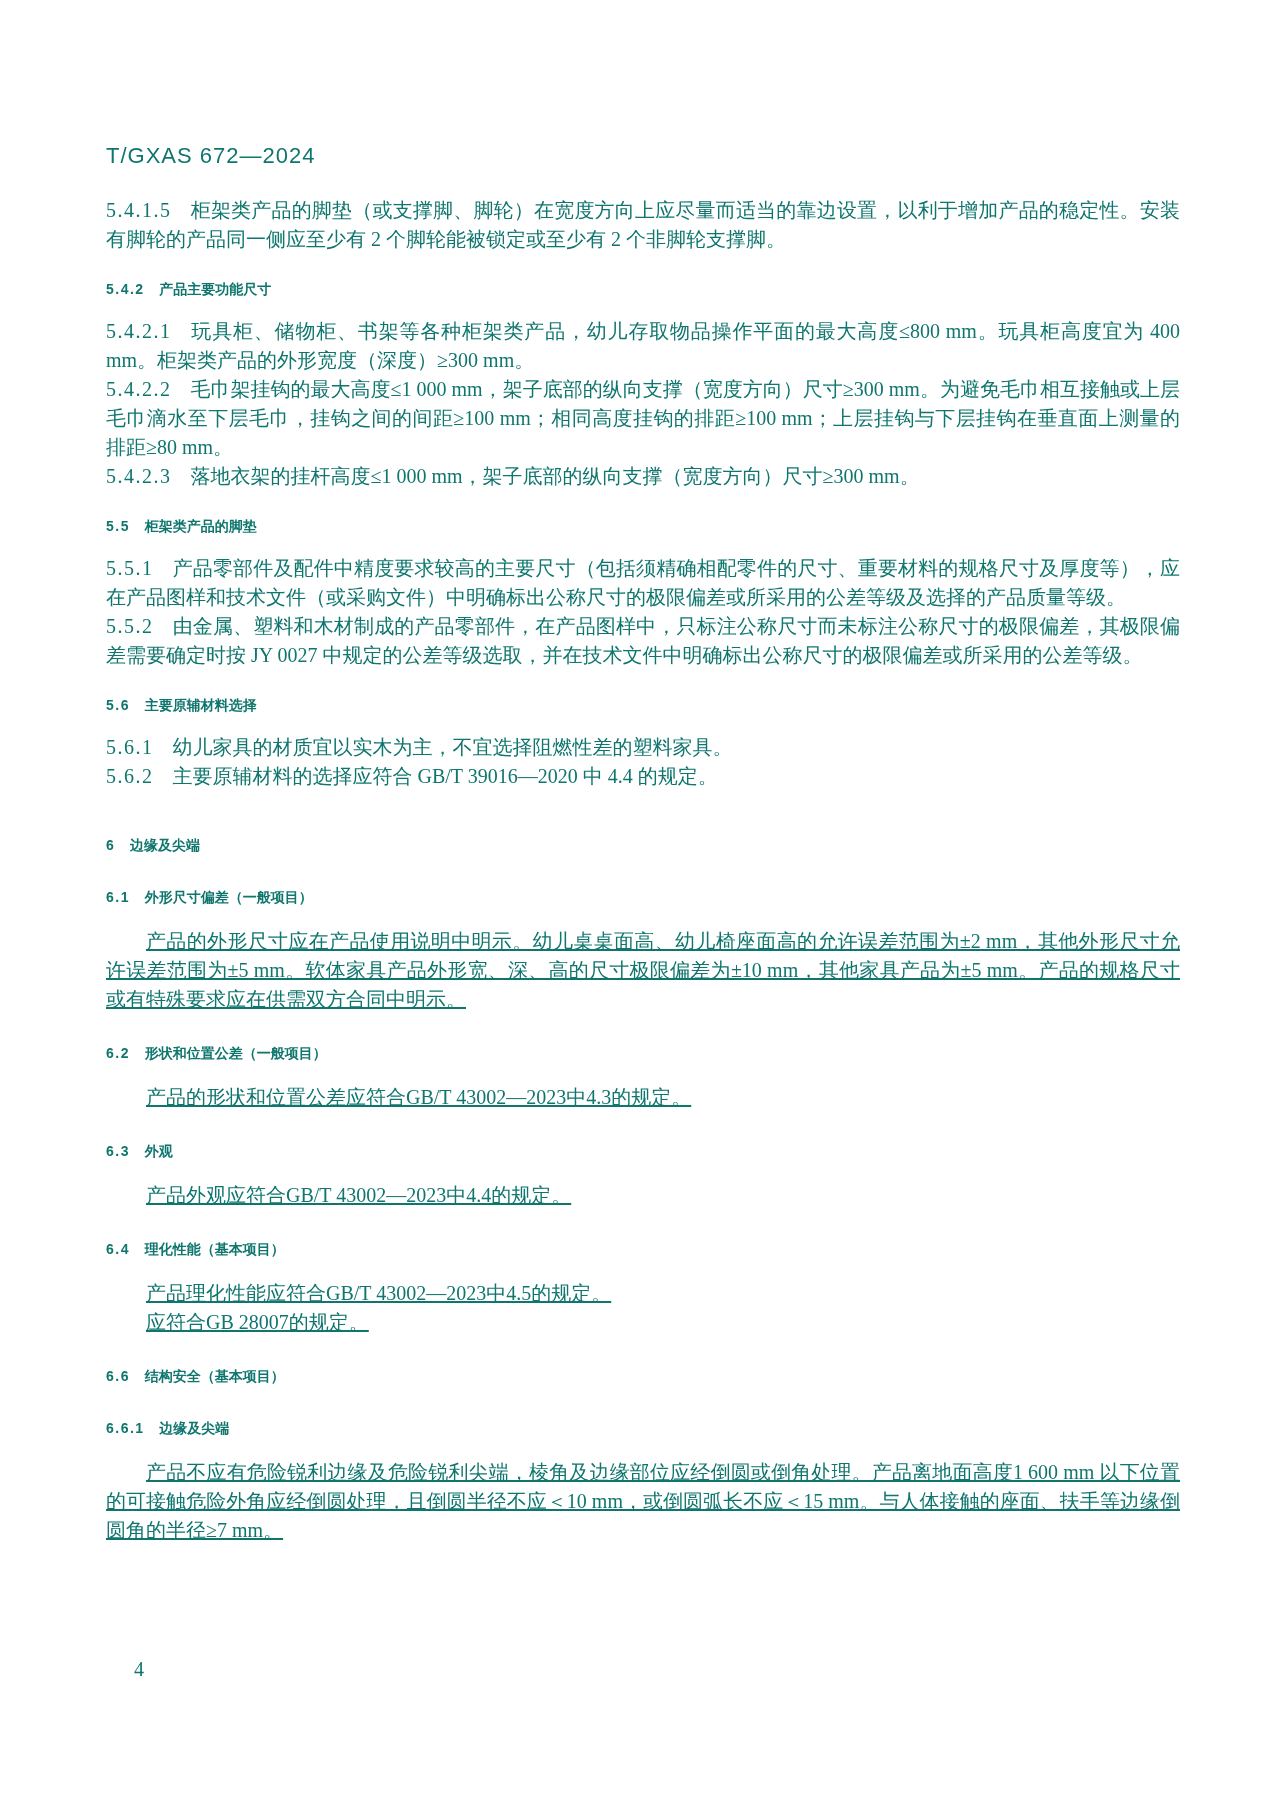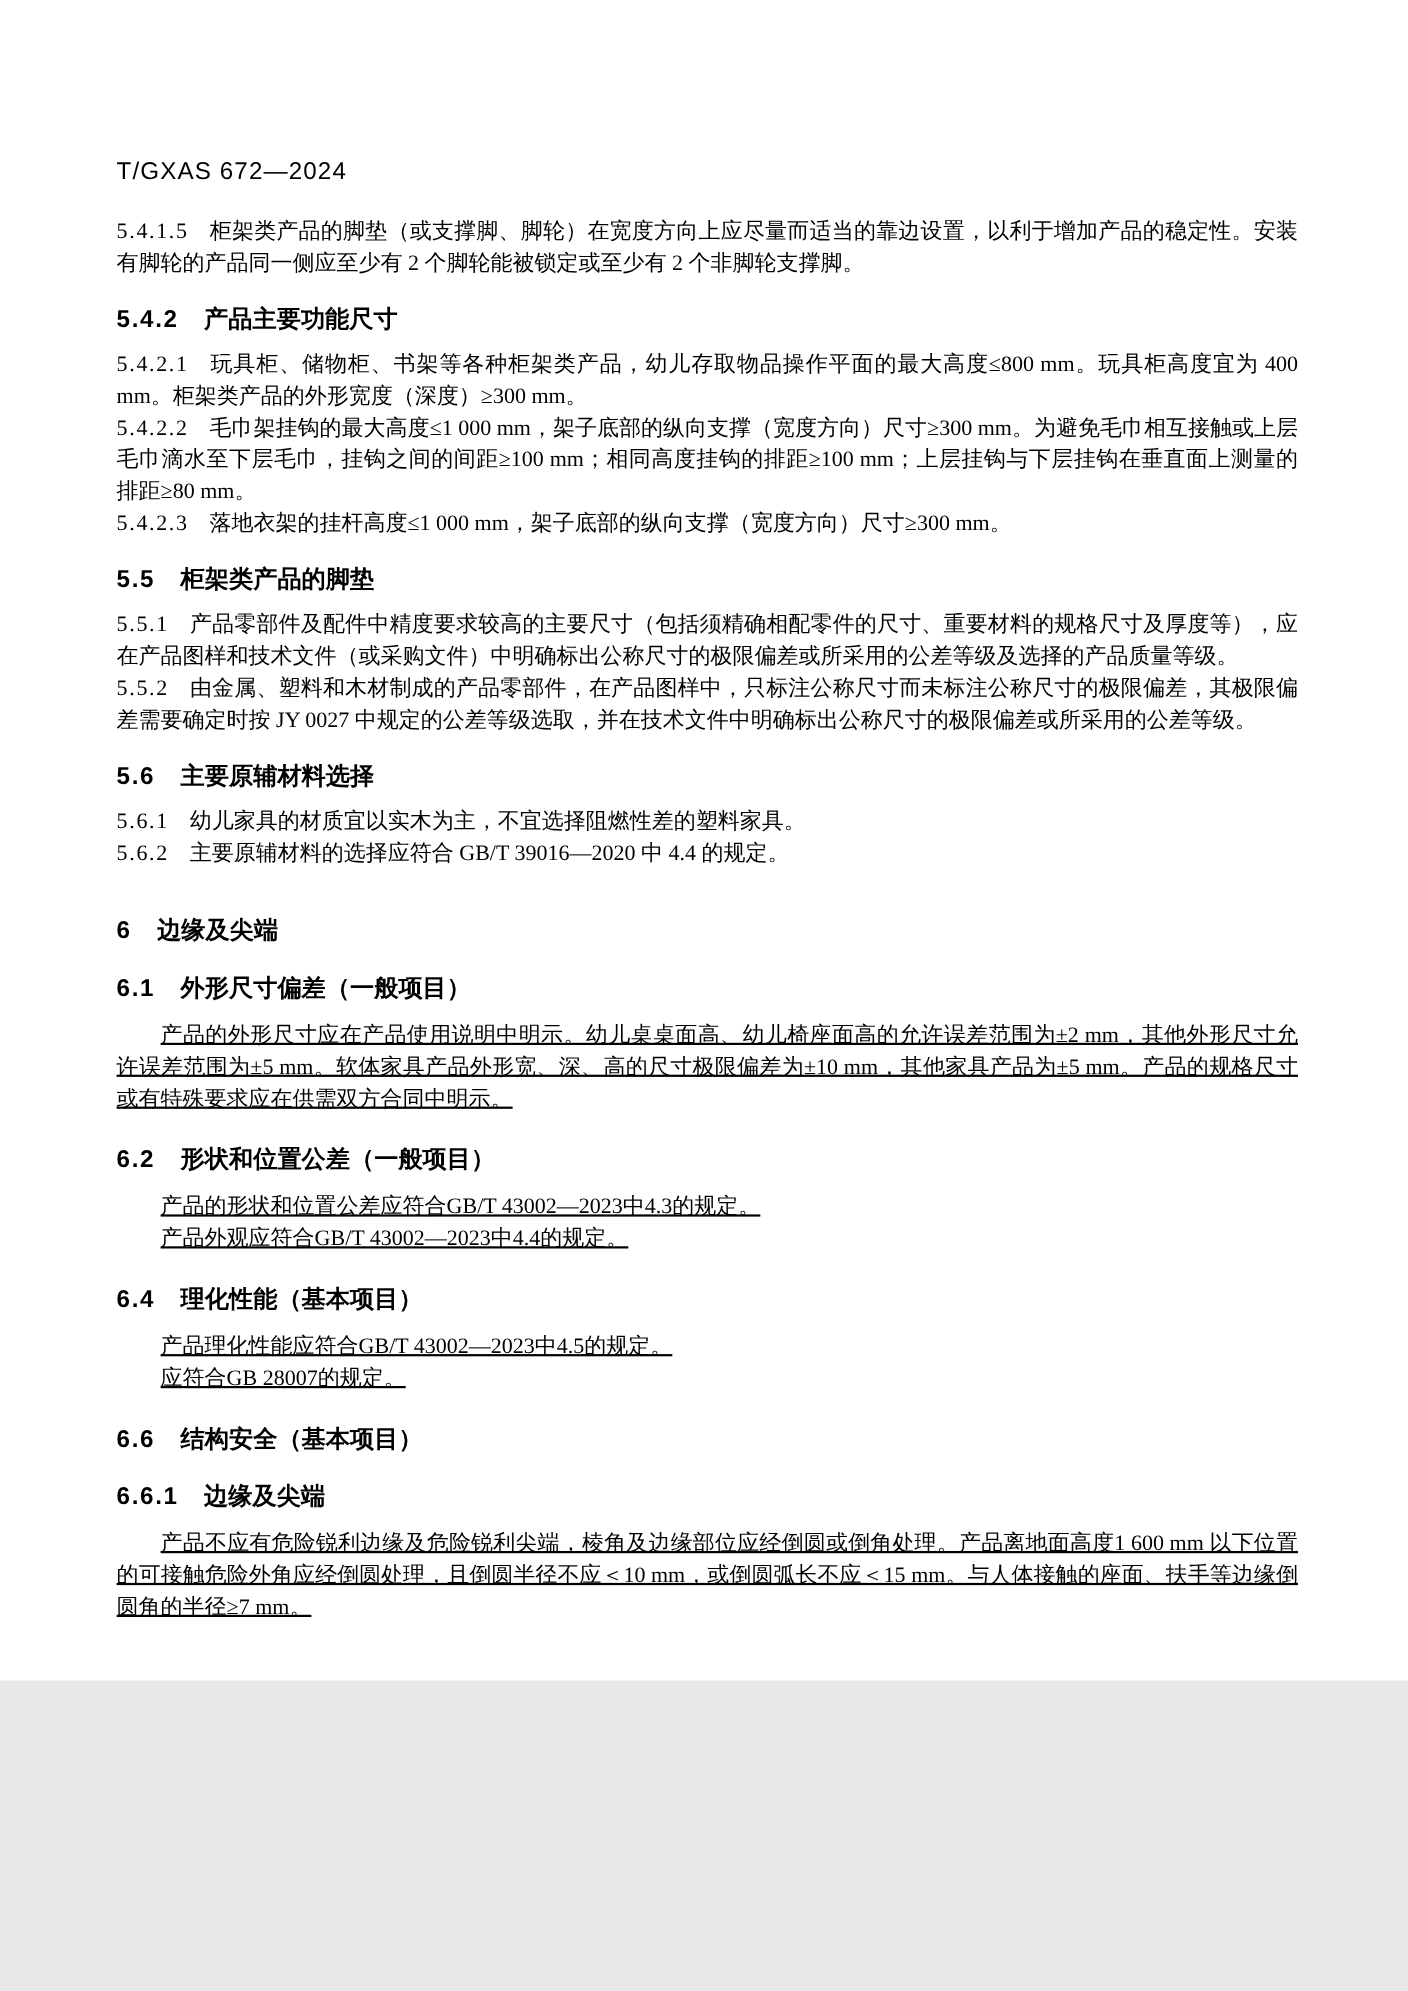--- a/index.html
+++ b/index.html
@@ -1,24 +1,24 @@
 <!DOCTYPE html>
 <html lang="zh"><head>
 <meta charset="utf-8">
 <style>
   html, body { margin: 0; padding: 0; background: #e8e8e8; }
   .page {
     position: relative;
     width: 1280px;
-    height: 1528px;
+    height: 1810px;
     margin: 0 auto;
     background: #ffffff;
     box-sizing: border-box;
     padding: 144px 100px 0 106px;
-    color: #000000;
+    color: #0f766e;
     font-family: "Liberation Serif", "DejaVu Serif", serif;
     overflow: hidden;
   }
   .doc-header {
     font-family: "Liberation Sans", "DejaVu Sans", sans-serif;
     font-size: 22px;
     letter-spacing: 1px;
     line-height: 24px;
     margin-bottom: 28px;
     font-weight: 500;
@@ -32,21 +32,21 @@
   .para .num {
     margin-right: 0.95em;
     letter-spacing: 1.5px;
     white-space: nowrap;
     margin-top: 48px;
   }
   .para.indent { text-indent: 2em; text-decoration: underline; }
   .hd {
     font-family: "Liberation Sans", "DejaVu Sans", sans-serif;
     font-weight: 700;
-    font-size: 22px;
+    font-size: 14px;
     line-height: 25px;
     margin: 23px 0 15px 0;
   }
   .hd .num {
     margin-right: 1.05em;
     letter-spacing: 1.5px;
     white-space: nowrap;
   }
   .hd-chapter { margin: 42px 0 24px 0; }
   .hd-sub     { margin: 27px 0 17px 0; }
@@ -92,20 +92,21 @@
     <h2 class="hd hd-chapter"><span class="num">6</span><span>边缘及尖端</span></h2>
 
     <h3 class="hd hd-sub"><span class="num">6.1</span><span>外形尺寸偏差（一般项目）</span></h3>
 
     <p class="para indent">产品的外形尺寸应在产品使用说明中明示。幼儿桌桌面高、幼儿椅座面高的允许误差范围为±2 mm，其他外形尺寸允许误差范围为±5 mm。软体家具产品外形宽、深、高的尺寸极限偏差为±10 mm，其他家具产品为±5 mm。产品的规格尺寸或有特殊要求应在供需双方合同中明示。</p>
 
     <h3 class="hd hd-sub"><span class="num">6.2</span><span>形状和位置公差（一般项目）</span></h3>
 
     <p class="para indent">产品的形状和位置公差应符合GB/T 43002—2023中4.3的规定。</p>
 
+    <h3 class="hd hd-sub"><span class="num">6.3</span><span>外观</span></h3>
 
     <p class="para indent">产品外观应符合GB/T 43002—2023中4.4的规定。</p>
 
     <h3 class="hd hd-sub"><span class="num">6.4</span><span>理化性能（基本项目）</span></h3>
 
     <p class="para indent">产品理化性能应符合GB/T 43002—2023中4.5的规定。</p>
 
 
     <p class="para indent">应符合GB 28007的规定。</p>
 

